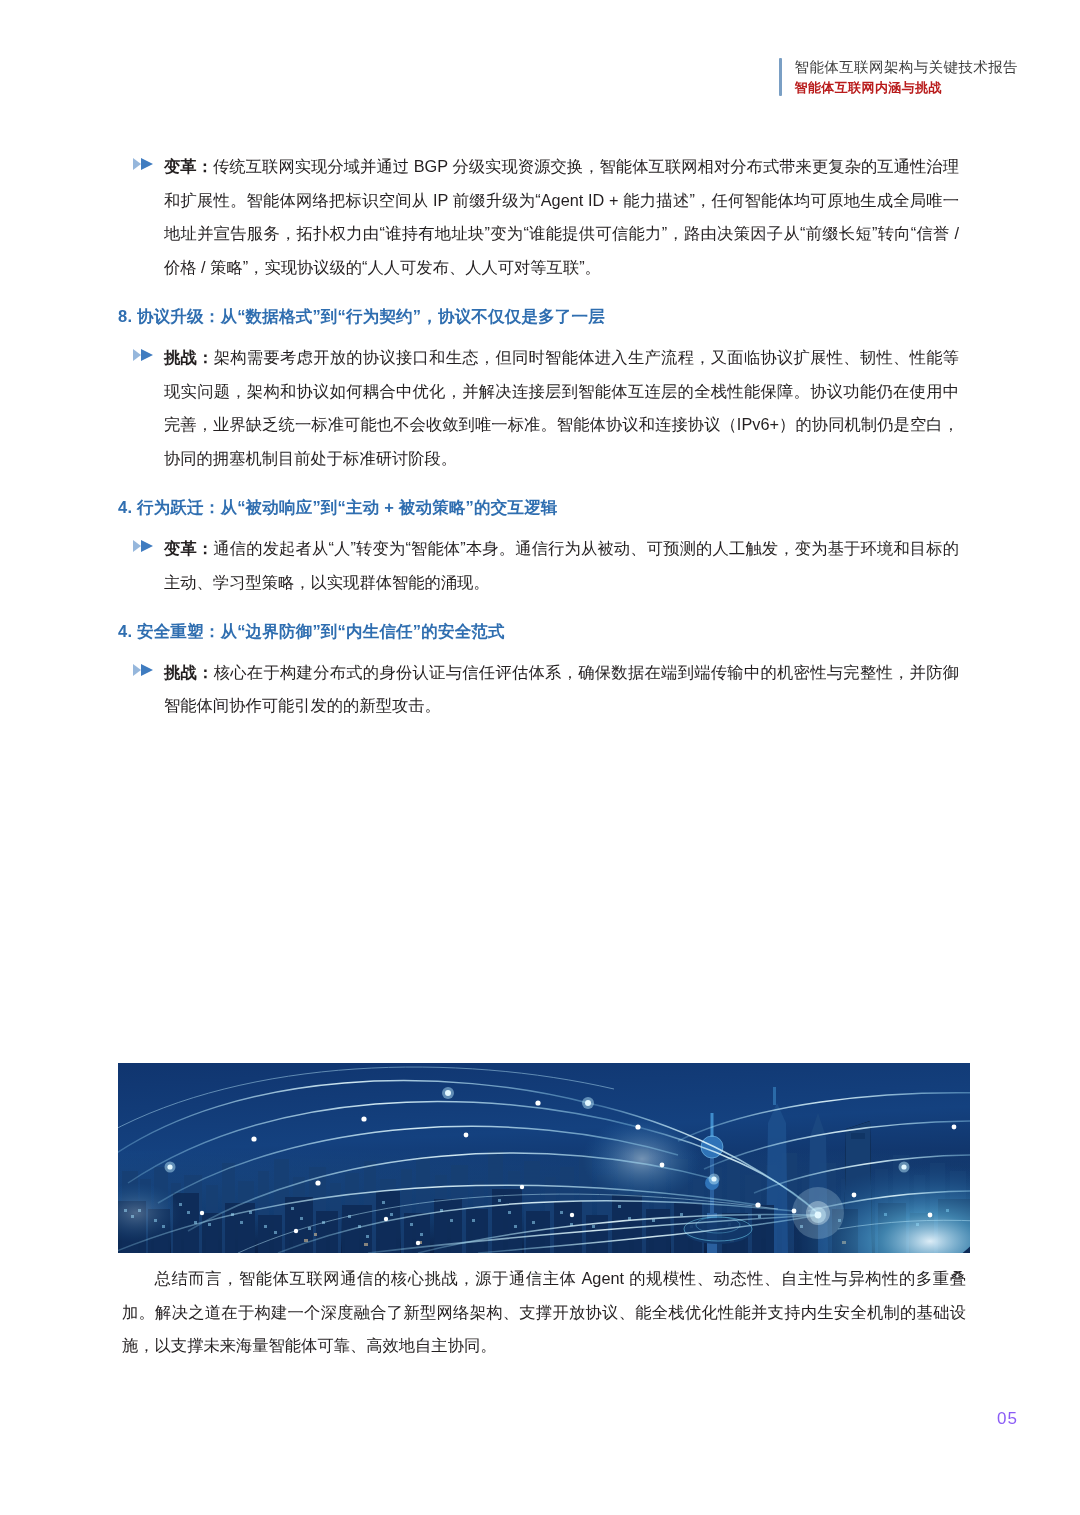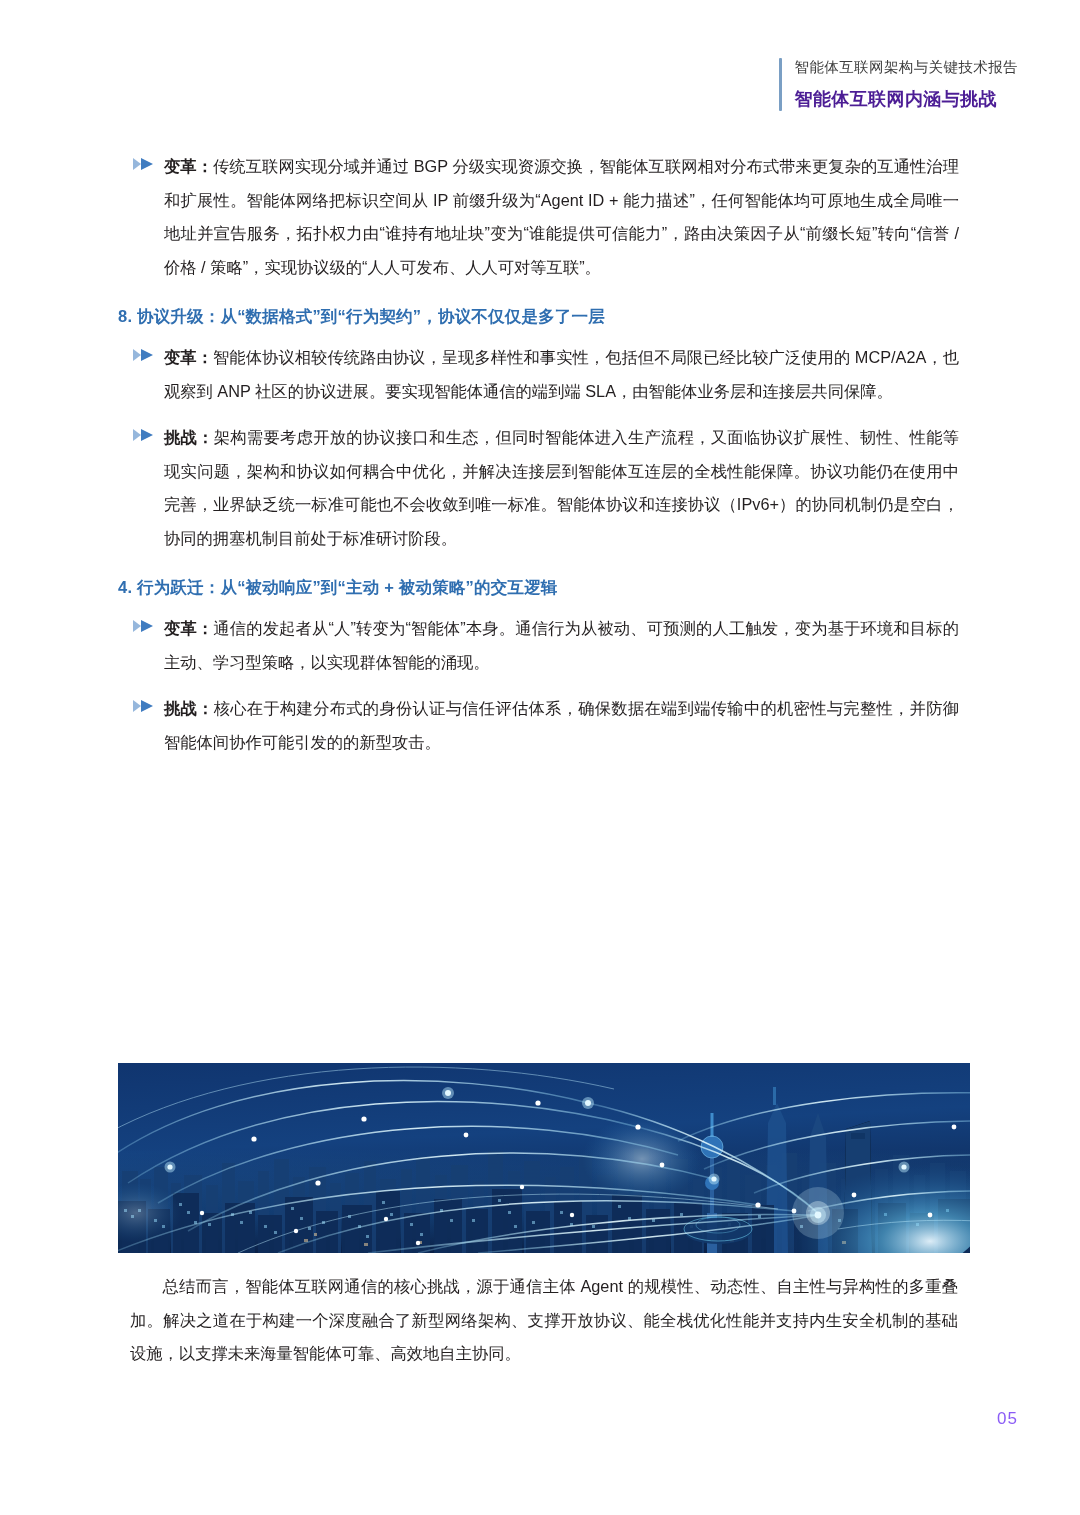--- a/index.html
+++ b/index.html
@@ -28,33 +28,33 @@
   .header-rule {
     width: 3px;
     background: #7a9fc4;
     flex: 0 0 3px;
     border-radius: 1px;
   }
   .header-lines {
     display: flex;
     flex-direction: column;
     justify-content: center;
-    gap: 12px;
+    gap: 4px;
   }
   .header-line-1 {
     font-size: 14.5px;
     line-height: 1.25;
     color: #3c3c3c;
     letter-spacing: .4px;
     white-space: nowrap;
   }
   .header-line-2 {
-    font-size: 18px;
+    font-size: 13px;
     line-height: 1.25;
-    color: #4c1d95;
+    color: #b91c1c;
     font-weight: bold;
     letter-spacing: .4px;
     white-space: nowrap;
   }
 
   
   .content {
     position: absolute;
     left: 118px;
     top: 150px;
@@ -96,21 +96,21 @@
   }
 
   
   .closing-para {
     font-size: 16.3px;
     line-height: 2.06;
     color: #231f20;
     text-indent: 2em;
     text-align: justify;
     text-justify: inter-ideograph;
-    margin: 12px;
+    margin: 4px;
   }
 
   
   .figure {
     position: absolute;
     left: 118px;
     top: 1063px;
     width: 852px;
     height: 190px;
     overflow: hidden;
@@ -141,42 +141,36 @@
 
 <div class="content" id="content-root">
     <div class="bullet-block">
       <span class="bullet-marker"><svg viewBox="0 0 22 14" width="22" height="14">
           <path d="M1 1 L9 7 L1 13 Z" fill="#3f7cc0" opacity="0.55"></path>
           <path d="M9 1 L21 7 L9 13 Z" fill="#3f7cc0"></path>
         </svg></span>
       <div class="btext"><span class="lead">变革：</span><span>传统互联网实现分域并通过 BGP 分级实现资源交换，智能体互联网相对分布式带来更复杂的互通性治理和扩展性。智能体网络把标识空间从 IP 前缀升级为“Agent ID + 能力描述”，任何智能体均可原地生成全局唯一地址并宣告服务，拓扑权力由“谁持有地址块”变为“谁能提供可信能力”，路由决策因子从“前缀长短”转向“信誉 / 价格 / 策略”，实现协议级的“人人可发布、人人可对等互联”。</span></div>
     </div>
     <div class="section-heading">8. 协议升级：从“数据格式”到“行为契约”，协议不仅仅是多了一层</div>
-    <div class="bullet-block">
-      <span class="bullet-marker"><svg viewBox="0 0 22 14" width="22" height="14">
-          <path d="M1 1 L9 7 L1 13 Z" fill="#3f7cc0" opacity="0.55"></path>
-          <path d="M9 1 L21 7 L9 13 Z" fill="#3f7cc0"></path>
-        </svg></span>
-      <div class="btext"><span class="lead">变革：</span><span>智能体协议相较传统路由协议，呈现多样性和事实性，包括但不局限已经比较广泛使用的 MCP/A2A，也观察到 ANP 社区的协议进展。要实现智能体通信的端到端 SLA，由智能体业务层和连接层共同保障。</span></div>
-    </div>
     <div class="bullet-block">
       <span class="bullet-marker"><svg viewBox="0 0 22 14" width="22" height="14">
           <path d="M1 1 L9 7 L1 13 Z" fill="#3f7cc0" opacity="0.55"></path>
           <path d="M9 1 L21 7 L9 13 Z" fill="#3f7cc0"></path>
         </svg></span>
       <div class="btext"><span class="lead">挑战：</span><span>架构需要考虑开放的协议接口和生态，但同时智能体进入生产流程，又面临协议扩展性、韧性、性能等现实问题，架构和协议如何耦合中优化，并解决连接层到智能体互连层的全栈性能保障。协议功能仍在使用中完善，业界缺乏统一标准可能也不会收敛到唯一标准。智能体协议和连接协议（IPv6+）的协同机制仍是空白，协同的拥塞机制目前处于标准研讨阶段。</span></div>
     </div>
     <div class="section-heading">4. 行为跃迁：从“被动响应”到“主动 + 被动策略”的交互逻辑</div>
     <div class="bullet-block">
       <span class="bullet-marker"><svg viewBox="0 0 22 14" width="22" height="14">
           <path d="M1 1 L9 7 L1 13 Z" fill="#3f7cc0" opacity="0.55"></path>
           <path d="M9 1 L21 7 L9 13 Z" fill="#3f7cc0"></path>
         </svg></span>
       <div class="btext"><span class="lead">变革：</span><span>通信的发起者从“人”转变为“智能体”本身。通信行为从被动、可预测的人工触发，变为基于环境和目标的主动、学习型策略，以实现群体智能的涌现。</span></div>
     </div>
+    <div class="section-heading">4. 安全重塑：从“边界防御”到“内生信任”的安全范式</div>
     <div class="bullet-block">
       <span class="bullet-marker"><svg viewBox="0 0 22 14" width="22" height="14">
           <path d="M1 1 L9 7 L1 13 Z" fill="#3f7cc0" opacity="0.55"></path>
           <path d="M9 1 L21 7 L9 13 Z" fill="#3f7cc0"></path>
         </svg></span>
       <div class="btext"><span class="lead">挑战：</span><span>核心在于构建分布式的身份认证与信任评估体系，确保数据在端到端传输中的机密性与完整性，并防御智能体间协作可能引发的的新型攻击。</span></div>
     </div>
   </div>
 
 <div class="figure">

